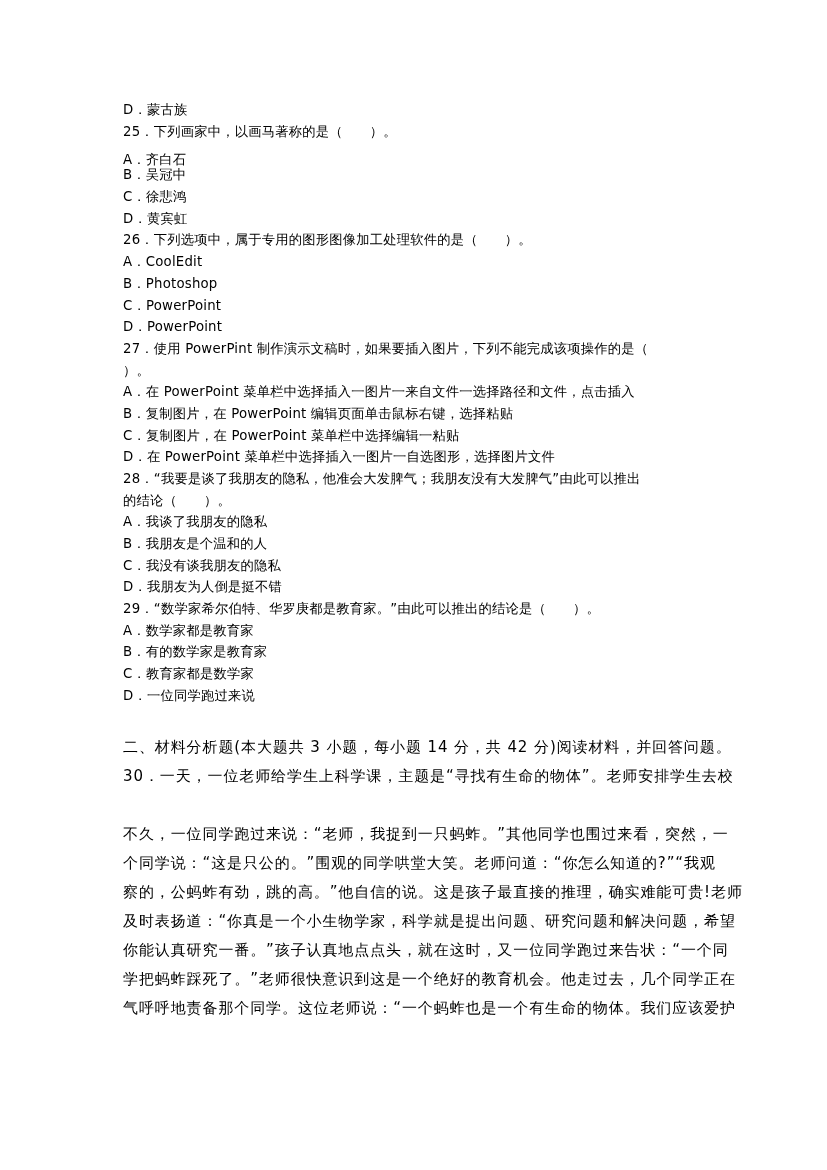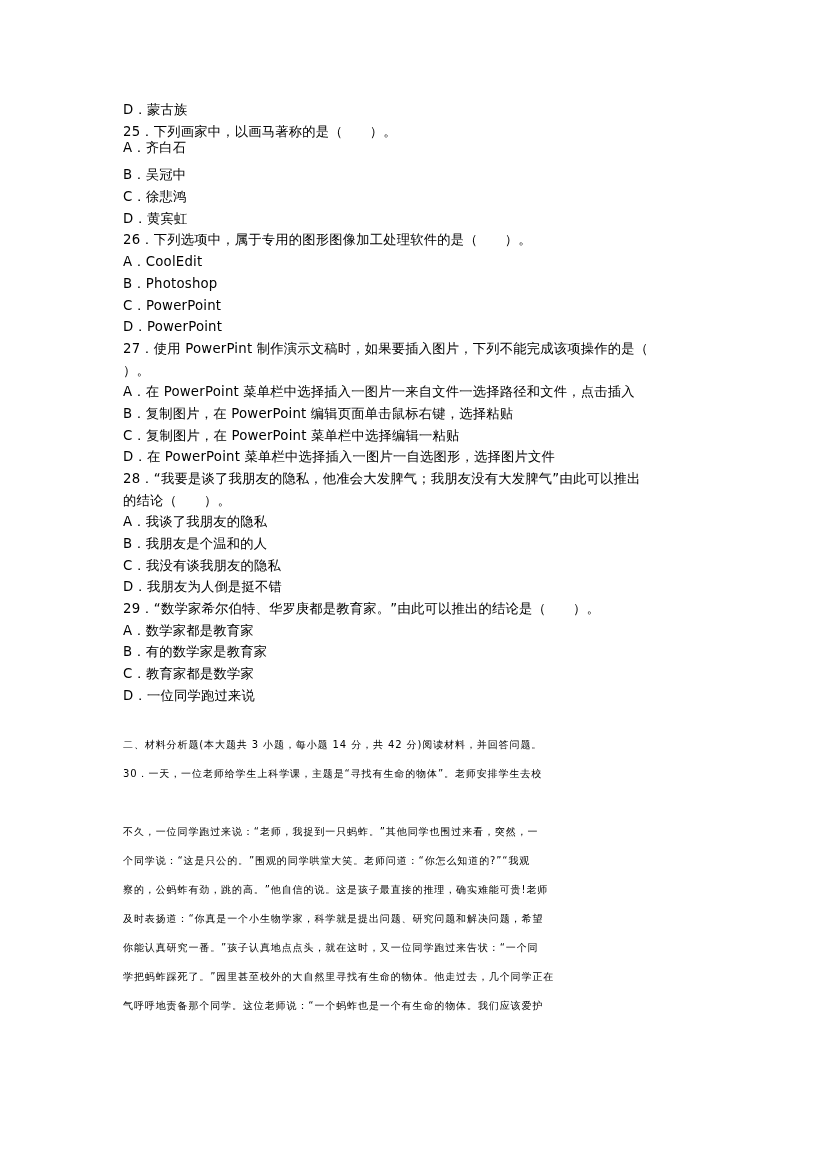--- a/index.html
+++ b/index.html
@@ -1,30 +1,30 @@
 <!DOCTYPE html>
 <html><head>
 <meta charset="utf-8">
 <style>
   html, body { margin: 0; padding: 0; background: #ffffff; }
   body { width: 827px; height: 1170px; position: relative; overflow: hidden;
          font-family: "DejaVu Sans", "Liberation Sans", sans-serif; color: #000; }
   .page { position: absolute; left: 0; top: 0; width: 827px; height: 1058px; background: #fff; }
   .line { position: absolute; left: 123px; font-size: 13.3px; line-height: 16px; white-space: nowrap; letter-spacing: 0.2px; }
-  .para { position: absolute; left: 123px; width: 590px; font-size: 10px; white-space: nowrap; letter-spacing: 0.9px; }
+  .para { position: absolute; left: 123px; width: 590px; font-size: 15px; white-space: nowrap; letter-spacing: 0.9px; }
 </style>
 </head>
 <body>
 
 <div class="page">
 
   <div class="line" style="top:102px">D．蒙古族</div>
 
   <div class="line" style="top:124px">25．下列画家中，以画马著称的是（　　）。</div>
-  <div class="line" style="top:140px">A．齐白石</div>
+  <div class="line" style="top:152px">A．齐白石</div>
   <div class="line" style="top:167px">B．吴冠中</div>
   <div class="line" style="top:189px">C．徐悲鸿</div>
   <div class="line" style="top:211px">D．黄宾虹</div>
 
   <div class="line" style="top:232px">26．下列选项中，属于专用的图形图像加工处理软件的是（　　）。</div>
   <div class="line" style="top:254px">A．CoolEdit</div>
   <div class="line" style="top:276px">B．Photoshop</div>
   <div class="line" style="top:298px">C．PowerPoint</div>
   <div class="line" style="top:319px">D．PowerPoint</div>
 
@@ -48,15 +48,15 @@
   <div class="line" style="top:666px">C．教育家都是数学家</div>
   <div class="line" style="top:688px">D．一位同学跑过来说</div>
 
   <div class="para" style="top:738px">二、材料分析题(本大题共 3 小题，每小题 14 分，共 42 分)阅读材料，并回答问题。</div>
   <div class="para" style="top:767px">30．一天，一位老师给学生上科学课，主题是“寻找有生命的物体”。老师安排学生去校</div>
   <div class="para" style="top:854px">个同学说：“这是只公的。”围观的同学哄堂大笑。老师问道：“你怎么知道的?”“我观</div>
   <div class="para" style="top:825px">不久，一位同学跑过来说：“老师，我捉到一只蚂蚱。”其他同学也围过来看，突然，一</div>
   <div class="para" style="top:883px">察的，公蚂蚱有劲，跳的高。”他自信的说。这是孩子最直接的推理，确实难能可贵!老师</div>
   <div class="para" style="top:912px">及时表扬道：“你真是一个小生物学家，科学就是提出问题、研究问题和解决问题，希望</div>
   <div class="para" style="top:941px">你能认真研究一番。”孩子认真地点点头，就在这时，又一位同学跑过来告状：“一个同</div>
-  <div class="para" style="top:970px">学把蚂蚱踩死了。”园里甚至校外的大自然里寻找有生命的物体。他走过去，几个同学正在</div>
+  <div class="para" style="top:970px">学把蚂蚱踩死了。”老师很快意识到这是一个绝好的教育机会。他走过去，几个同学正在</div>
   <div class="para" style="top:999px">气呼呼地责备那个同学。这位老师说：“一个蚂蚱也是一个有生命的物体。我们应该爱护</div>
 </div>
 
 </body></html>

